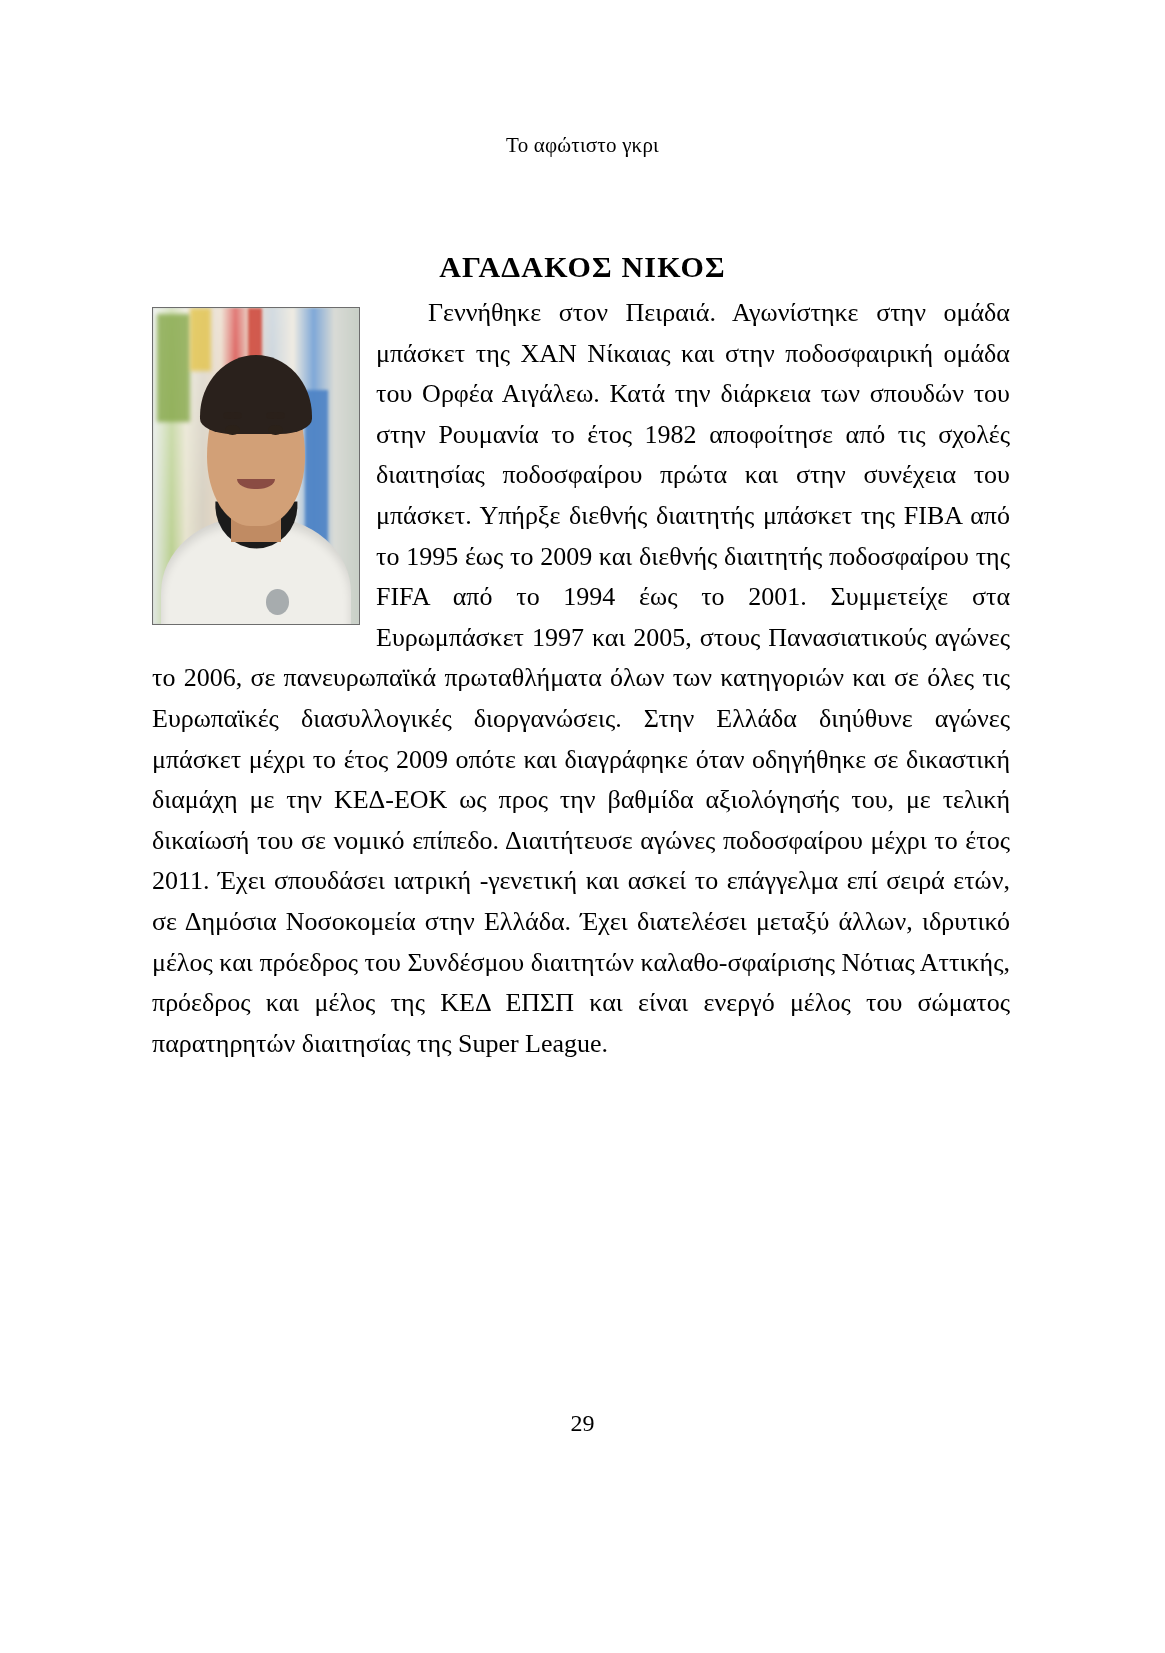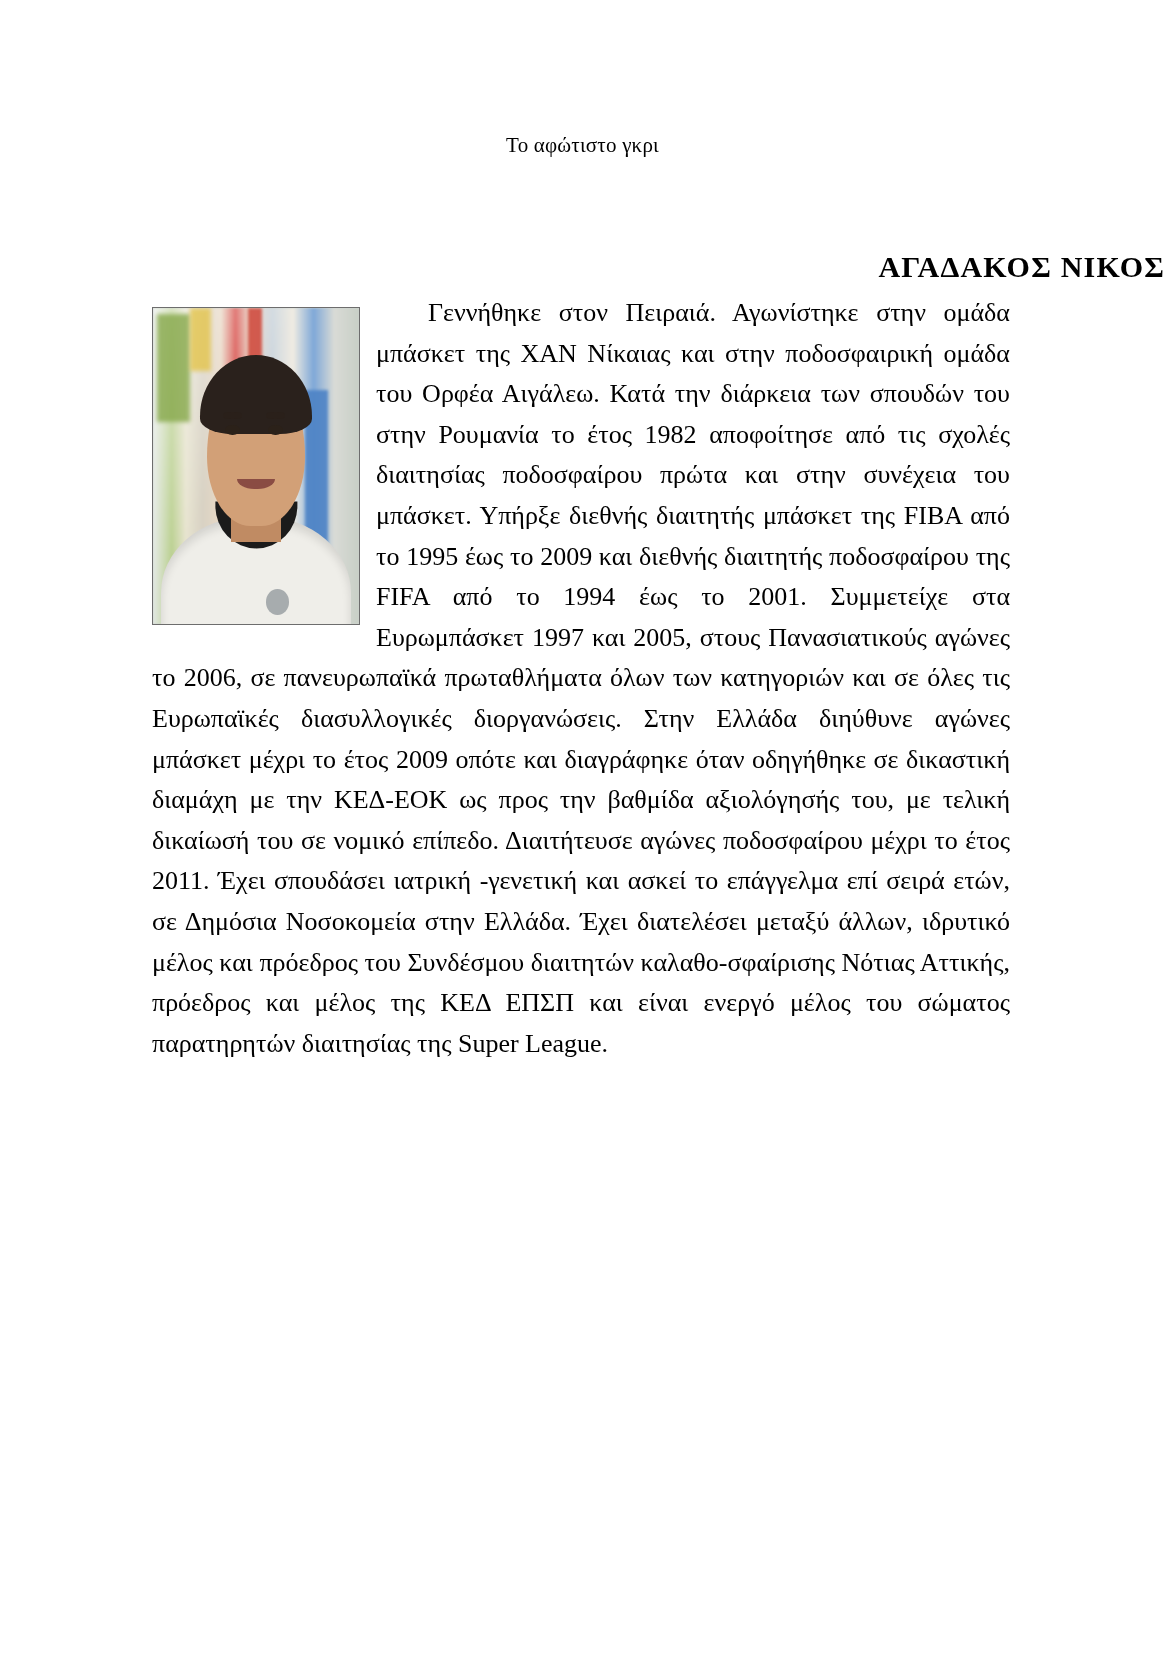--- a/index.html
+++ b/index.html
@@ -38,21 +38,21 @@
     font-family: "Liberation Serif", serif;
     letter-spacing: 0.2px;
   }
 
   
   .doc-title {
     position: absolute;
     top: 185px;
     left: 0;
     width: 1165px;
-    text-align: right;
+    text-align: center;
     font-size: 30px;
     font-weight: bold;
     letter-spacing: 1.2px;
   }
 
   
   .body-block {
     position: absolute;
     top: 248px;
     left: 152px;
@@ -269,14 +269,15 @@
       <div class="eye-l"></div>
       <div class="eye-r"></div>
       <div class="mouth"></div>
       <div class="logo"></div>
     </figure>
 
     <p class="para"><span class="indent"></span><span>Γεννήθηκε στον Πειραιά. Αγωνίστηκε στην ομάδα μπάσκετ της ΧΑΝ Νίκαιας και στην ποδοσφαιρική ομάδα του Ορφέα Αιγάλεω. Κατά την διάρκεια των σπουδών του στην Ρουμανία το έτος 1982 αποφοίτησε από τις σχολές διαιτησίας ποδοσφαίρου πρώτα και στην συνέχεια του μπάσκετ. Υπήρξε διεθνής διαιτητής μπάσκετ της FIBA από το 1995 έως το 2009 και διεθνής διαιτητής ποδοσφαίρου της FIFA από το 1994 έως το 2001. Συμμετείχε στα Ευρωμπάσκετ 1997 και 2005, στους Πανασιατικούς αγώνες το 2006, σε πανευρωπαϊκά πρωταθλήματα όλων των κατηγοριών και σε όλες τις Ευρωπαϊκές διασυλλογικές διοργανώσεις. Στην Ελλάδα διηύθυνε αγώνες μπάσκετ μέχρι το έτος 2009 οπότε και διαγράφηκε όταν οδηγήθηκε σε δικαστική διαμάχη με την ΚΕΔ-ΕΟΚ ως προς την βαθμίδα αξιολόγησής του, με τελική δικαίωσή του σε νομικό επίπεδο. Διαιτήτευσε αγώνες ποδοσφαίρου μέχρι το έτος 2011. Έχει σπουδάσει ιατρική -γενετική και ασκεί το επάγγελμα επί σειρά ετών, σε Δημόσια Νοσοκομεία στην Ελλάδα. Έχει διατελέσει μεταξύ άλλων, ιδρυτικό μέλος και πρόεδρος του Συνδέσμου διαιτητών καλαθο-σφαίρισης Νότιας Αττικής, πρόεδρος και μέλος της ΚΕΔ ΕΠΣΠ και είναι ενεργό μέλος του σώματος παρατηρητών διαιτησίας της Super League.</span></p>
 
   </div>
 
+  <div class="folio">29</div>
 
 </div>
 
 </body></html>

